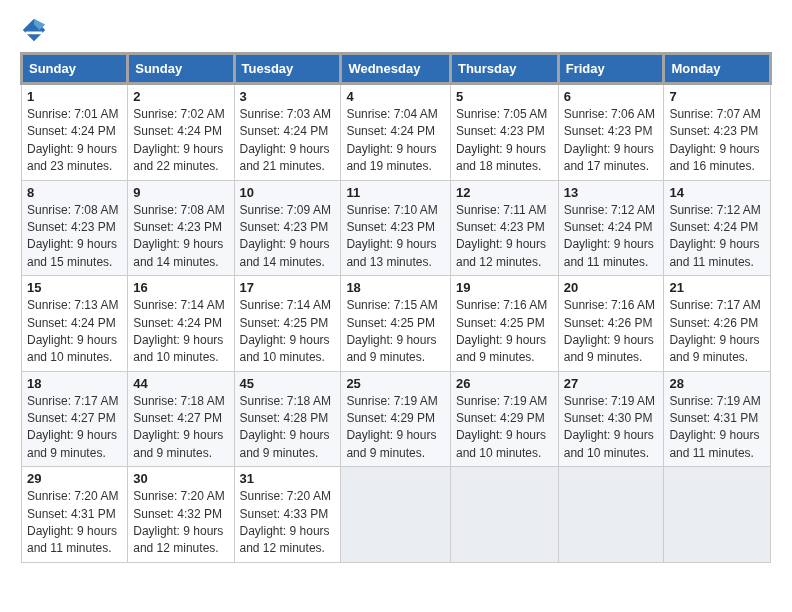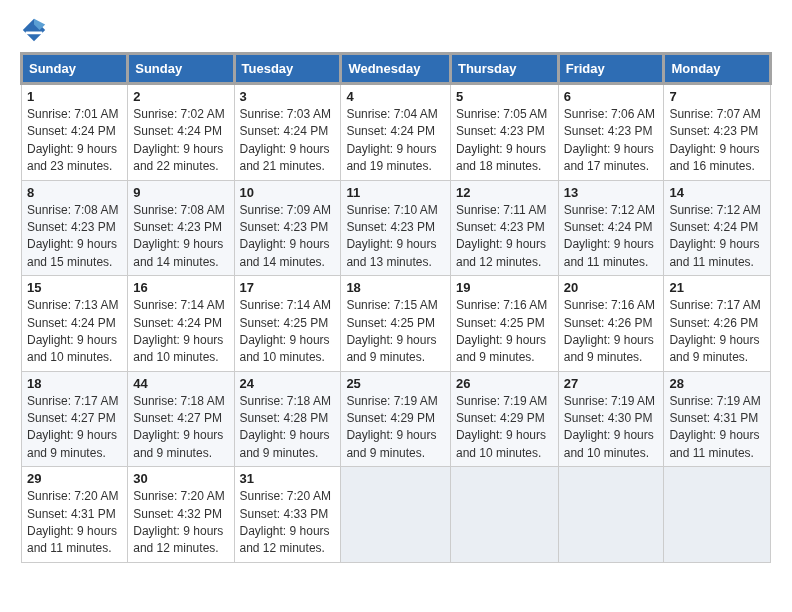--- a/index.html
+++ b/index.html
@@ -222,21 +222,21 @@
         <tr>
           <td>
           <span class="day-num">18</span>
           <span class="day-info">Sunrise: 7:17 AM<br>Sunset: 4:27 PM<br>Daylight: 9 hours and 9 minutes.</span>
         </td>
           <td>
           <span class="day-num">44</span>
           <span class="day-info">Sunrise: 7:18 AM<br>Sunset: 4:27 PM<br>Daylight: 9 hours and 9 minutes.</span>
         </td>
           <td>
-          <span class="day-num">24</span>
+          <span class="day-num">45</span>
           <span class="day-info">Sunrise: 7:18 AM<br>Sunset: 4:28 PM<br>Daylight: 9 hours and 9 minutes.</span>
         </td>
           <td>
           <span class="day-num">25</span>
           <span class="day-info">Sunrise: 7:19 AM<br>Sunset: 4:29 PM<br>Daylight: 9 hours and 9 minutes.</span>
         </td>
           <td>
           <span class="day-num">26</span>
           <span class="day-info">Sunrise: 7:19 AM<br>Sunset: 4:29 PM<br>Daylight: 9 hours and 10 minutes.</span>
         </td>

